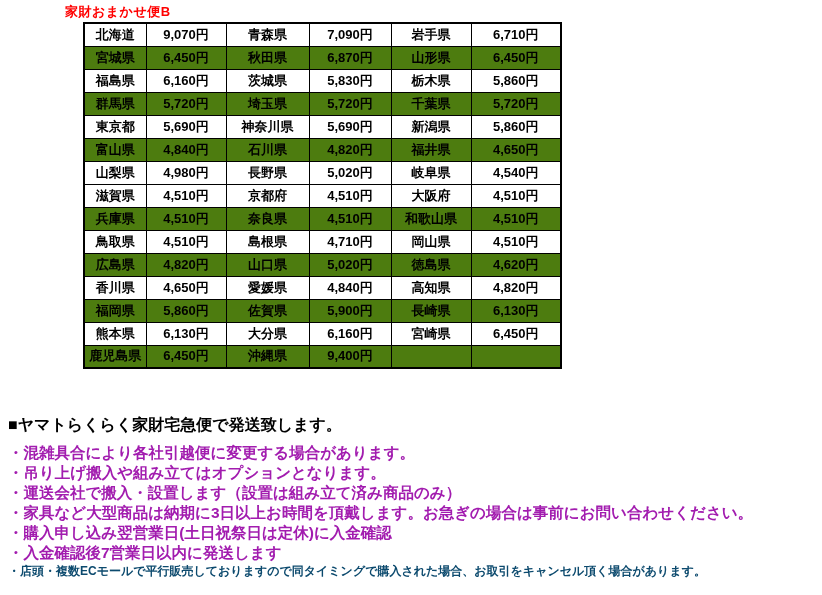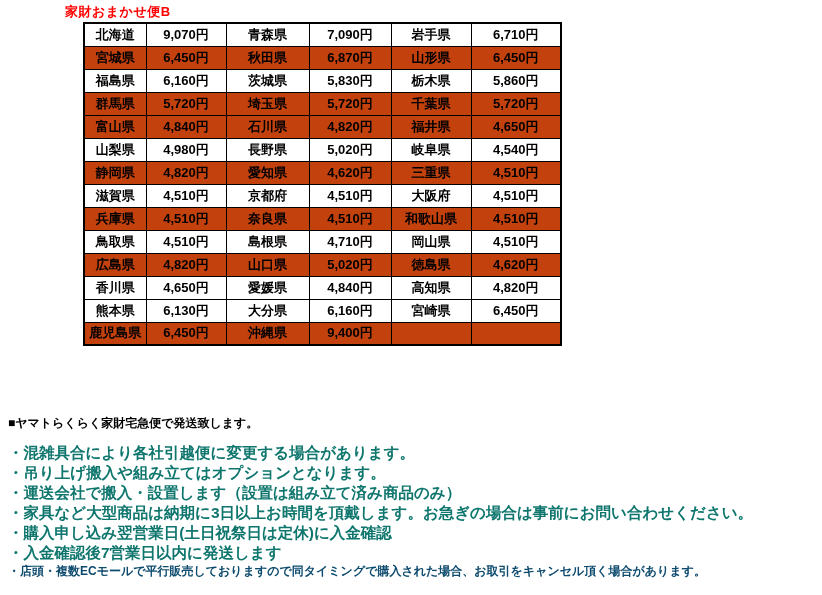--- a/index.html
+++ b/index.html
@@ -25,29 +25,29 @@
     margin-left: 48px;
   }
   table.rates td {
     border: 1px solid #000000;
     height: 23px;
     text-align: center; vertical-align: middle;
     font-size: 13px; font-weight: bold; color: #000000;
     white-space: nowrap; overflow: hidden;
     padding: 0 1px;
   }
-  table.rates tr.shaded td { background: #c2410c; }
+  table.rates tr.shaded td { background: #4d7c0f; }
   .notes-heading {
     position: absolute; left: 8px; top: 415px;
-    font-size: 12px; font-weight: bold; color: #000000;
+    font-size: 16px; font-weight: bold; color: #000000;
     white-space: nowrap;
   }
   .bullets {
     position: absolute; left: 8px; top: 443px;
-    font-size: 15.5px; font-weight: bold; color: #0f766e;
+    font-size: 15.5px; font-weight: bold; color: #a21caf;
     line-height: 20px;
   }
   .bullets .bullet-line { white-space: nowrap; }
   .footnote {
     position: absolute; left: 8px; top: 563px;
     font-size: 12px; font-weight: bold; color: #0c4a6e;
     white-space: nowrap;
   }
 </style>
 </head>
@@ -92,44 +92,44 @@
           <td>5,860円</td>
         </tr>
         <tr class="shaded">
           <td>群馬県</td>
           <td>5,720円</td>
           <td>埼玉県</td>
           <td>5,720円</td>
           <td>千葉県</td>
           <td>5,720円</td>
         </tr>
+        <tr>
+          <td>東京都</td>
+          <td>5,690円</td>
+          <td>神奈川県</td>
+          <td>5,690円</td>
+          <td>新潟県</td>
+          <td>5,860円</td>
+        </tr>
         <tr class="shaded">
           <td>富山県</td>
           <td>4,840円</td>
           <td>石川県</td>
           <td>4,820円</td>
           <td>福井県</td>
           <td>4,650円</td>
         </tr>
         <tr>
           <td>山梨県</td>
           <td>4,980円</td>
           <td>長野県</td>
           <td>5,020円</td>
           <td>岐阜県</td>
           <td>4,540円</td>
         </tr>
-        <tr class="shaded">
-          <td>静岡県</td>
-          <td>4,820円</td>
-          <td>愛知県</td>
-          <td>4,620円</td>
-          <td>三重県</td>
-          <td>4,510円</td>
-        </tr>
         <tr>
           <td>滋賀県</td>
           <td>4,510円</td>
           <td>京都府</td>
           <td>4,510円</td>
           <td>大阪府</td>
           <td>4,510円</td>
         </tr>
         <tr class="shaded">
           <td>兵庫県</td>
@@ -155,20 +155,28 @@
           <td>徳島県</td>
           <td>4,620円</td>
         </tr>
         <tr>
           <td>香川県</td>
           <td>4,650円</td>
           <td>愛媛県</td>
           <td>4,840円</td>
           <td>高知県</td>
           <td>4,820円</td>
+        </tr>
+        <tr class="shaded">
+          <td>福岡県</td>
+          <td>5,860円</td>
+          <td>佐賀県</td>
+          <td>5,900円</td>
+          <td>長崎県</td>
+          <td>6,130円</td>
         </tr>
         <tr>
           <td>熊本県</td>
           <td>6,130円</td>
           <td>大分県</td>
           <td>6,160円</td>
           <td>宮崎県</td>
           <td>6,450円</td>
         </tr>
         <tr class="shaded">

